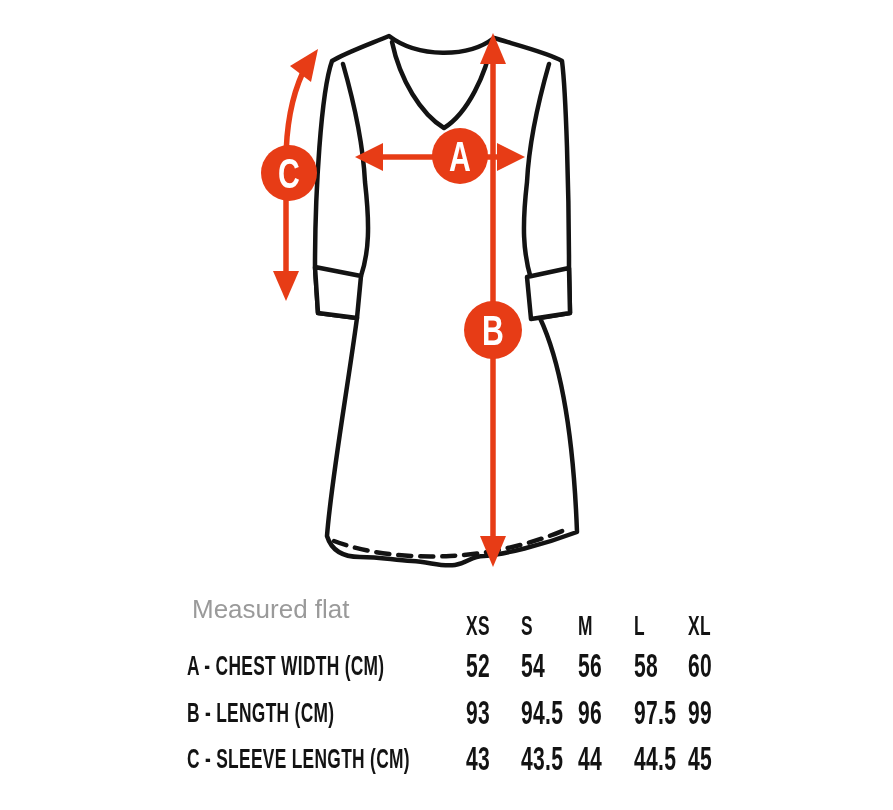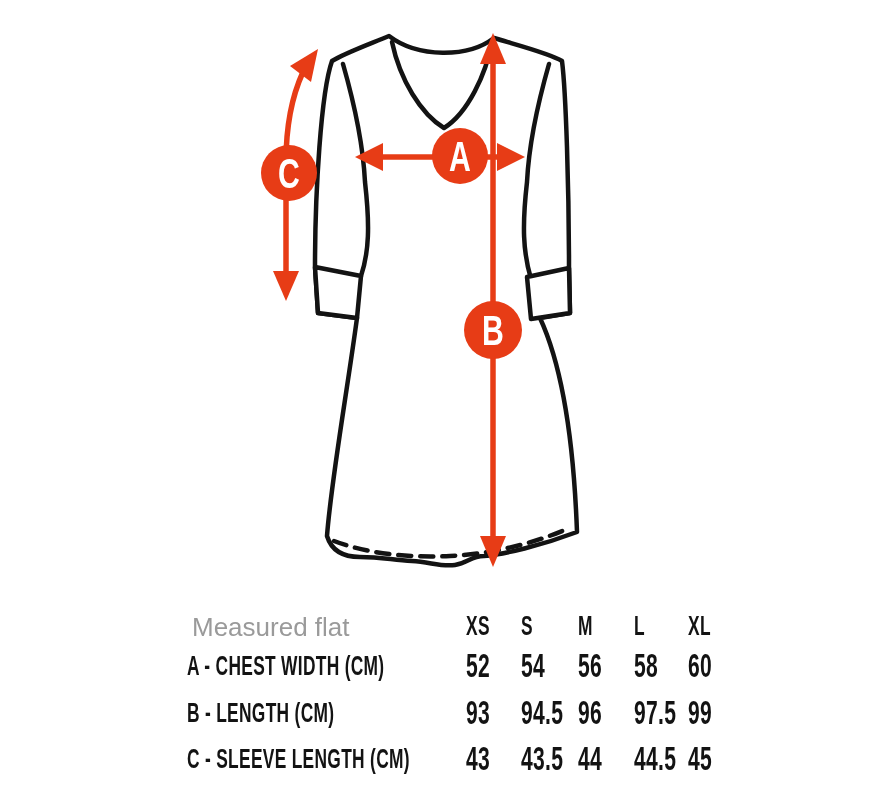--- a/index.html
+++ b/index.html
@@ -27,21 +27,21 @@
     font-weight:700;color:#131313;
     transform:scaleX(0.62);transform-origin:0 0;
     letter-spacing:0.5px;
   }
   .hdr{font-size:28px;}
   .lbl{font-size:28px;}
   .val{font-size:34px;}
   .corner{font-size:26px;color:#9a9a9a;font-weight:400;}
   .c0{left:466px;} .c1{left:521px;} .c2{left:578px;} .c3{left:634px;} .c4{left:688px;}
   .lblx{left:187px;}
-  .rowhdr{top:612px;} .cornerY{top:614px;text-align:right;}
+  .rowhdr{top:612px;} .cornerY{top:596px;text-align:right;}
   .rAv{top:648px;} .rAl{top:652px;}
   .rBv{top:695px;} .rBl{top:699px;}
   .rCv{top:741px;} .rCl{top:745px;}
 </style>
 </head>
 <body>
 
 <div class="canvas">
 
   <svg width="893" height="600" viewBox="0 0 893 600">

